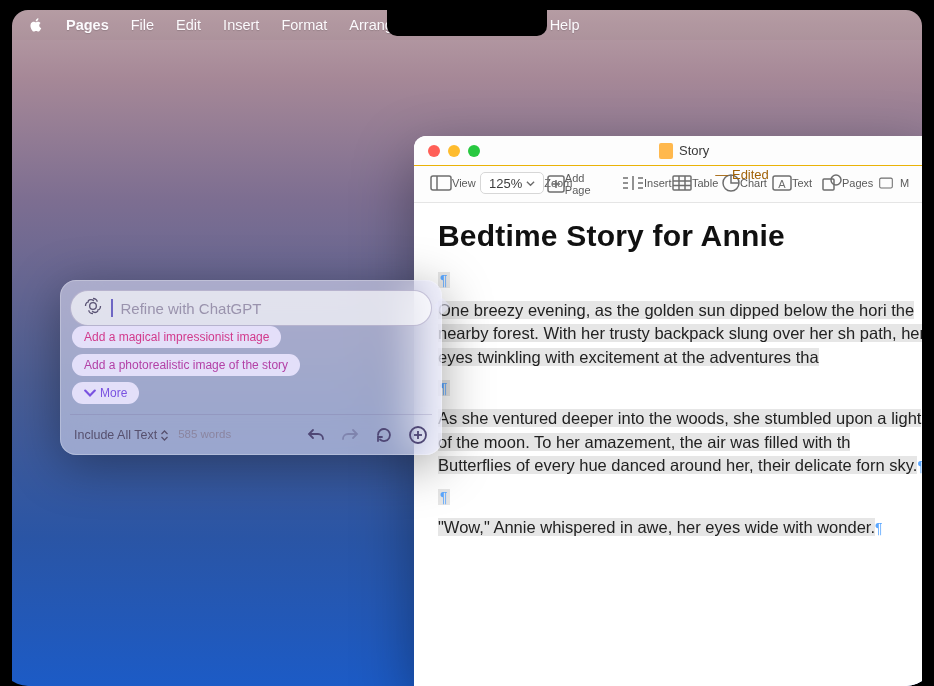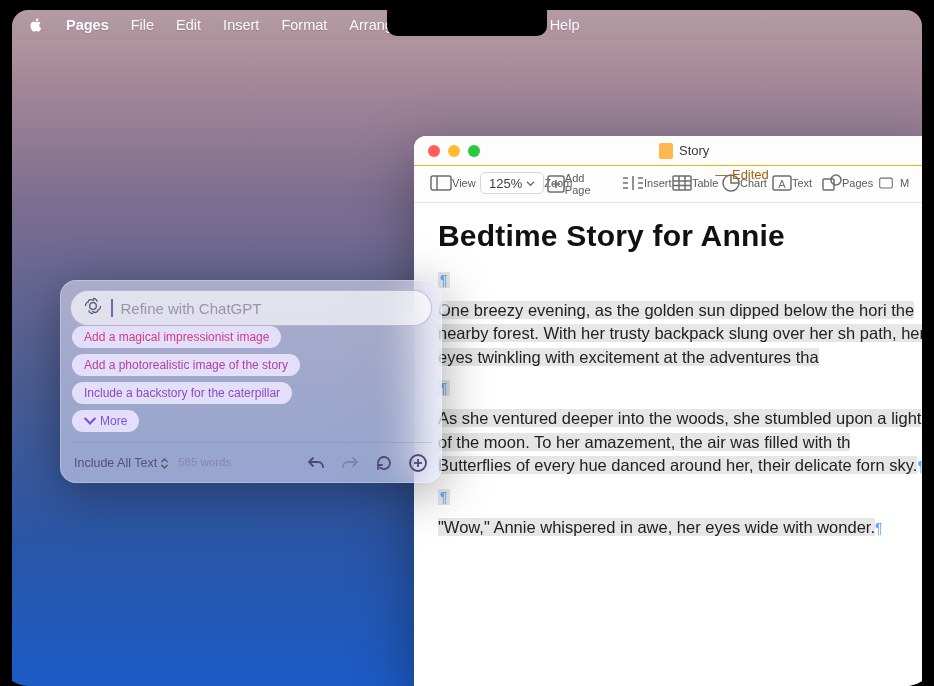--- a/index.html
+++ b/index.html
@@ -378,21 +378,20 @@
               <circle cx="12" cy="12" r="4"></circle>
               <path d="M12 3c3 0 5 2 5 4M12 21c-3 0-5-2-5-4M3 12c0-3 2-5 4-5M21 12c0 3-2 5-4 5M6 6c2-2 5-2 7 0M18 18c-2 2-5 2-7 0"></path>
             </svg>
         </span>
         <span class="refine-caret"></span>
         <input type="text" placeholder="Refine with ChatGPT" style="">
       </div>
       <div class="chips">
         <div class="chip">Add a magical impressionist image</div>
         <div class="chip">Add a photorealistic image of the story</div>
-        <div class="chip">Include a backstory for the caterpillar</div>
         <div class="chip more">
           <svg viewBox="0 0 10 10">
               <path d="M1 3l4 4 4-4" stroke="#7a52e0" stroke-width="1.8" fill="none" stroke-linecap="round"></path>
             </svg>
           <span>More</span>
         </div>
       </div>
       <div class="refine-footer">
         <div class="footer-left">
           <div class="sel">

